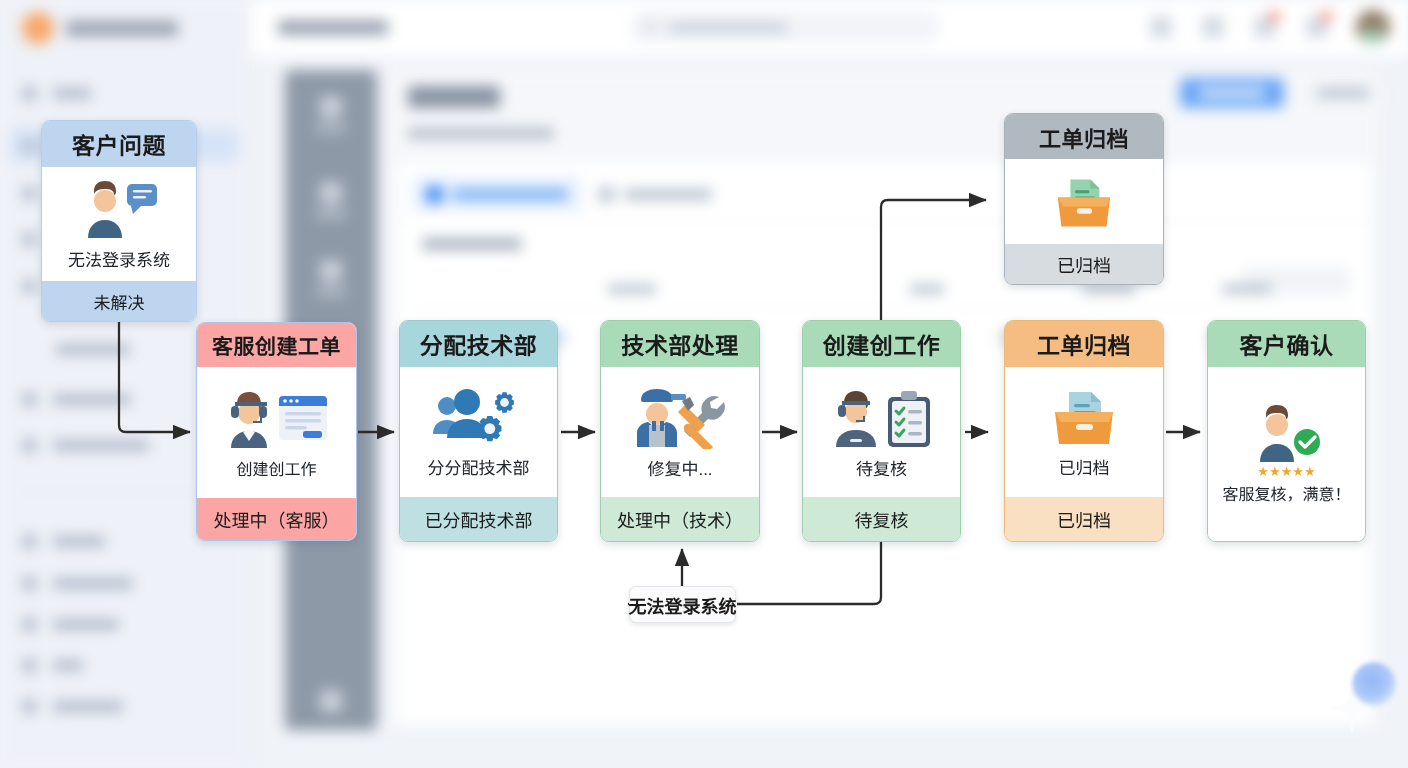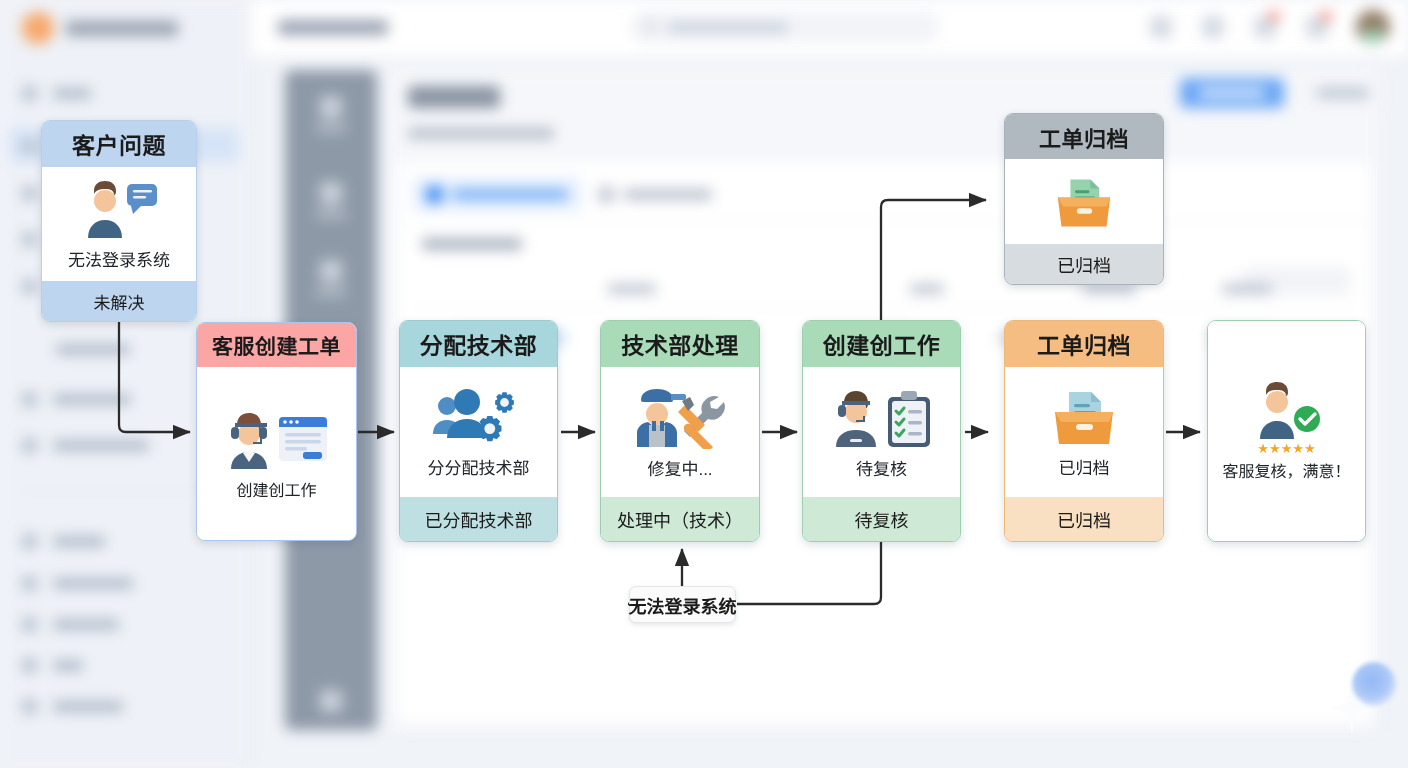--- a/index.html
+++ b/index.html
@@ -368,20 +368,21 @@
             <circle cx="68" cy="15" r="1.8" fill="#fff"></circle>
             <circle cx="74" cy="15" r="1.8" fill="#fff"></circle>
             <rect x="62" y="26" width="36" height="3.4" rx="1.7" fill="#c9d7e9"></rect>
             <rect x="62" y="33" width="36" height="3.4" rx="1.7" fill="#c9d7e9"></rect>
             <rect x="62" y="40" width="22" height="3.4" rx="1.7" fill="#c9d7e9"></rect>
             <rect x="80" y="45" width="19" height="7" rx="2.4" fill="#3b7dd8"></rect>
           </svg>
         </div>
         <div class="node-cap" style="font-size:16px">创建创工作</div>
       </div>
+      <div class="node-foot" style="height:42px;font-size:18px">处理中（客服）</div>
     </div>
 
     <div class="node p-green" style="left:600px;top:320px;width:160px;height:222px">
       <div class="node-head" style="height:46px;font-size:23px">技术部处理</div>
       <div class="node-body">
         <div class="node-art">
           <svg width="106" height="64" viewBox="0 0 106 64">
             <path d="M30 18a11 11 0 1 1 0 22 11 11 0 0 1 0-22z" fill="#f4c49a"></path>
             <path d="M16 17h28a2 2 0 0 0 2-2c0-7-6-11-16-11S14 8 14 15a2 2 0 0 0 2 2z" fill="#3c6fa5"></path>
             <path d="M44 9h13a2 2 0 0 1 2 2v2a2 2 0 0 1-2 2H44z" fill="#5a8dc2"></path>
@@ -474,20 +475,21 @@
             <path d="M6 26l6 10h48l4-10z" fill="#f5b05e"></path>
             <rect x="27" y="38" width="17" height="6" rx="3" fill="#fdf1e0"></rect>
           </svg>
         </div>
         <div class="node-cap" style="font-size:17px">已归档</div>
       </div>
       <div class="node-foot" style="height:44px;font-size:18px">已归档</div>
     </div>
 
     <div class="node p-green" style="left:1207px;top:320px;width:159px;height:222px">
+      <div class="node-head" style="height:46px;font-size:23px">客户确认</div>
       <div class="node-body" style="gap:3px">
         <div class="node-art">
           <svg width="84" height="58" viewBox="0 0 84 58">
             <path d="M32 10a11 11 0 1 1 0 22 11 11 0 0 1 0-22z" fill="#f4c49a"></path>
             <path d="M21 11c0-7 5-10 11-10s11 3 11 10c0 3-1 4-2 4 0-5-4-6-9-6s-9 1-11 5c0-1 0-2 0-3z" fill="#6b4a36"></path>
             <path d="M15 58c0-11 7-18 17-18s17 7 17 18z" fill="#3f6484"></path>
             <circle cx="62" cy="38" r="15" fill="#fff"></circle>
             <circle cx="62" cy="38" r="13" fill="#2faa55"></circle>
             <path d="M55 38l5 5 10-10" stroke="#fff" stroke-width="3.4" fill="none" stroke-linecap="round" stroke-linejoin="round"></path>
           </svg>

